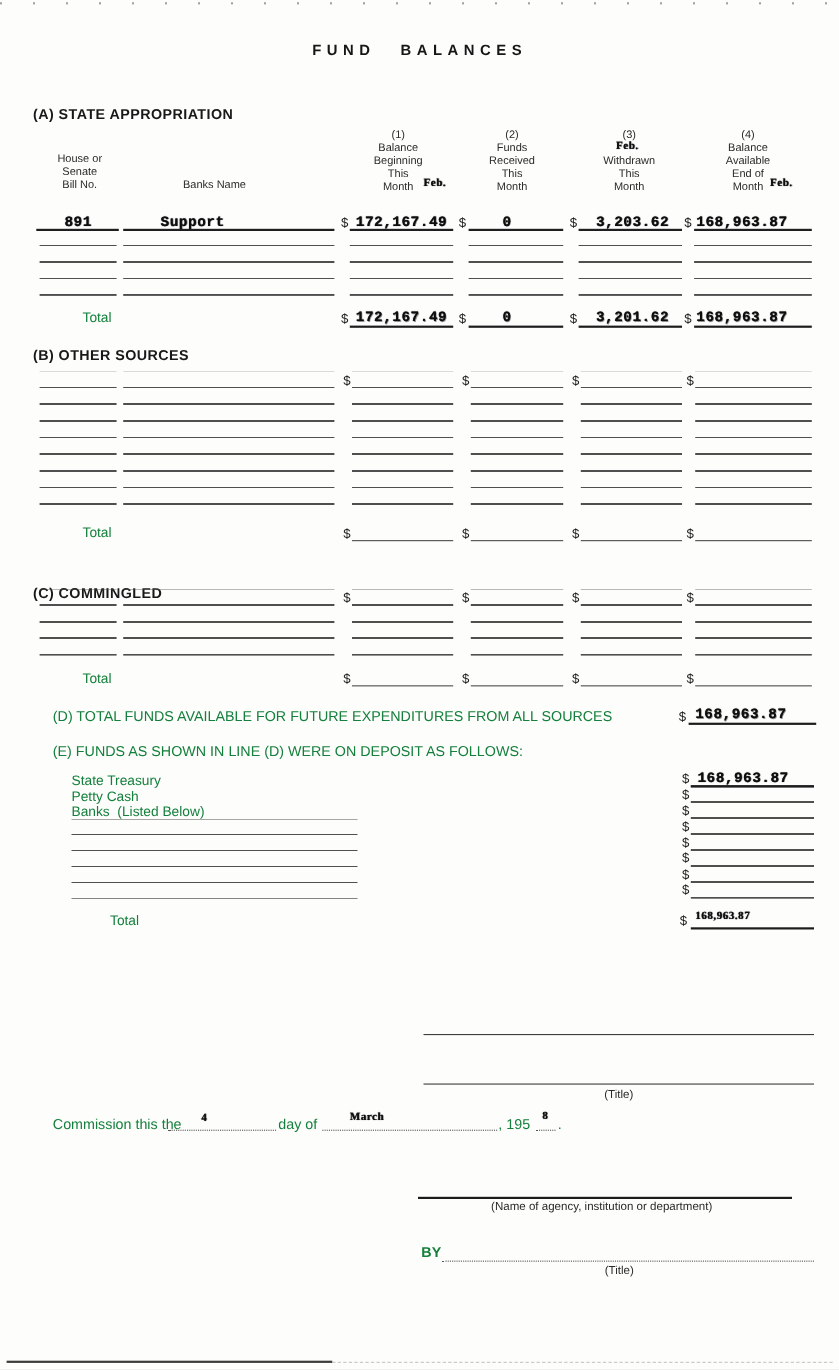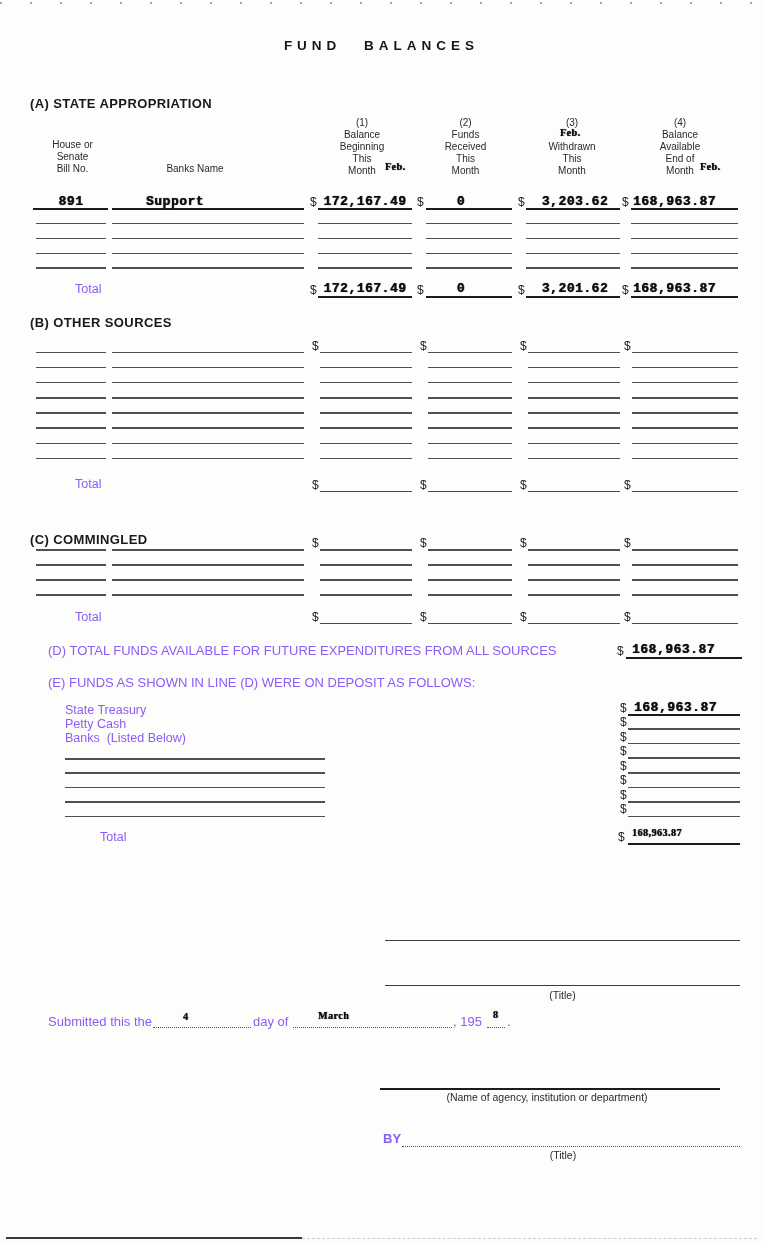--- a/index.html
+++ b/index.html
@@ -9,21 +9,21 @@
     font-family:"Liberation Sans",sans-serif;color:#1f1f1f;
   }
   .pre{white-space:pre-wrap;}
   .ctr{text-align:center;}
   .title{
     position:absolute;left:0;right:0;top:38px;text-align:center;
     font-size:13.5px;font-weight:bold;letter-spacing:5px;word-spacing:14px;color:#161616;
   }
   .sec-h{position:absolute;font-size:13px;font-weight:bold;letter-spacing:.4px;color:#181818;}
   .hdr{position:absolute;font-size:10px;line-height:12px;text-align:center;color:#2a2a2a;}
-  .lbl{position:absolute;font-size:12.5px;color:#8b5cf6;}
+  .lbl{position:absolute;font-size:12.5px;color:#15803d;}
   .cap{position:absolute;font-size:10.5px;text-align:center;color:#2a2a2a;}
   .ln{position:absolute;height:0;border-bottom:1.5px solid #4a4a4a;}
   .ln.dark{border-bottom:2px solid #1c1c1c;}
   .ln.dot{border-bottom:1.5px dotted #555;}
   .ds{position:absolute;font-size:12px;color:#222;}
   .typed{
     position:absolute;font-family:"Liberation Mono",monospace;font-weight:700;
     font-size:13px;color:#0e0e0e;letter-spacing:.5px;
     text-shadow:0 0 .8px rgba(10,10,10,.9),.7px .3px 0 rgba(40,40,40,.45);
   }
@@ -192,21 +192,21 @@
   <div class="lbl" style="left:100px;top:830px">Total</div>
   <span class="ds" style="left:618px;top:830px">$</span>
   <div class="ln dark" style="left:628px;top:843px;width:112px"></div>
   <span class="typed big" style="left:632px;top:827px">168,963.87</span>
 
 
   <div class="ln" style="left:385px;top:940px;width:355px;border-bottom-color:#3d3d3d"></div>
   <div class="ln" style="left:385px;top:985px;width:355px;border-bottom-color:#3d3d3d"></div>
   <div class="cap" style="left:385px;top:989px;width:355px">(Title)</div>
 
-  <div class="lbl" style="left:48px;top:1014px;font-size:13px">Submitted this the</div>
+  <div class="lbl" style="left:48px;top:1014px;font-size:13px">Commission this the</div>
   <div class="ln dot" style="left:153px;top:1027px;width:98px"></div>
   <span class="typed big" style="left:183px;top:1011px">4</span>
   <div class="lbl" style="left:253px;top:1014px;font-size:13px">day of</div>
   <div class="ln dot" style="left:293px;top:1027px;width:159px"></div>
   <span class="typed big" style="left:318px;top:1010px">March</span>
   <div class="lbl" style="left:453px;top:1014px;font-size:13px">, 195</div>
   <div class="ln dot" style="left:487px;top:1027px;width:18px"></div>
   <span class="typed big" style="left:493px;top:1009px">8</span>
   <div class="lbl" style="left:507px;top:1014px;font-size:13px">.</div>
 

